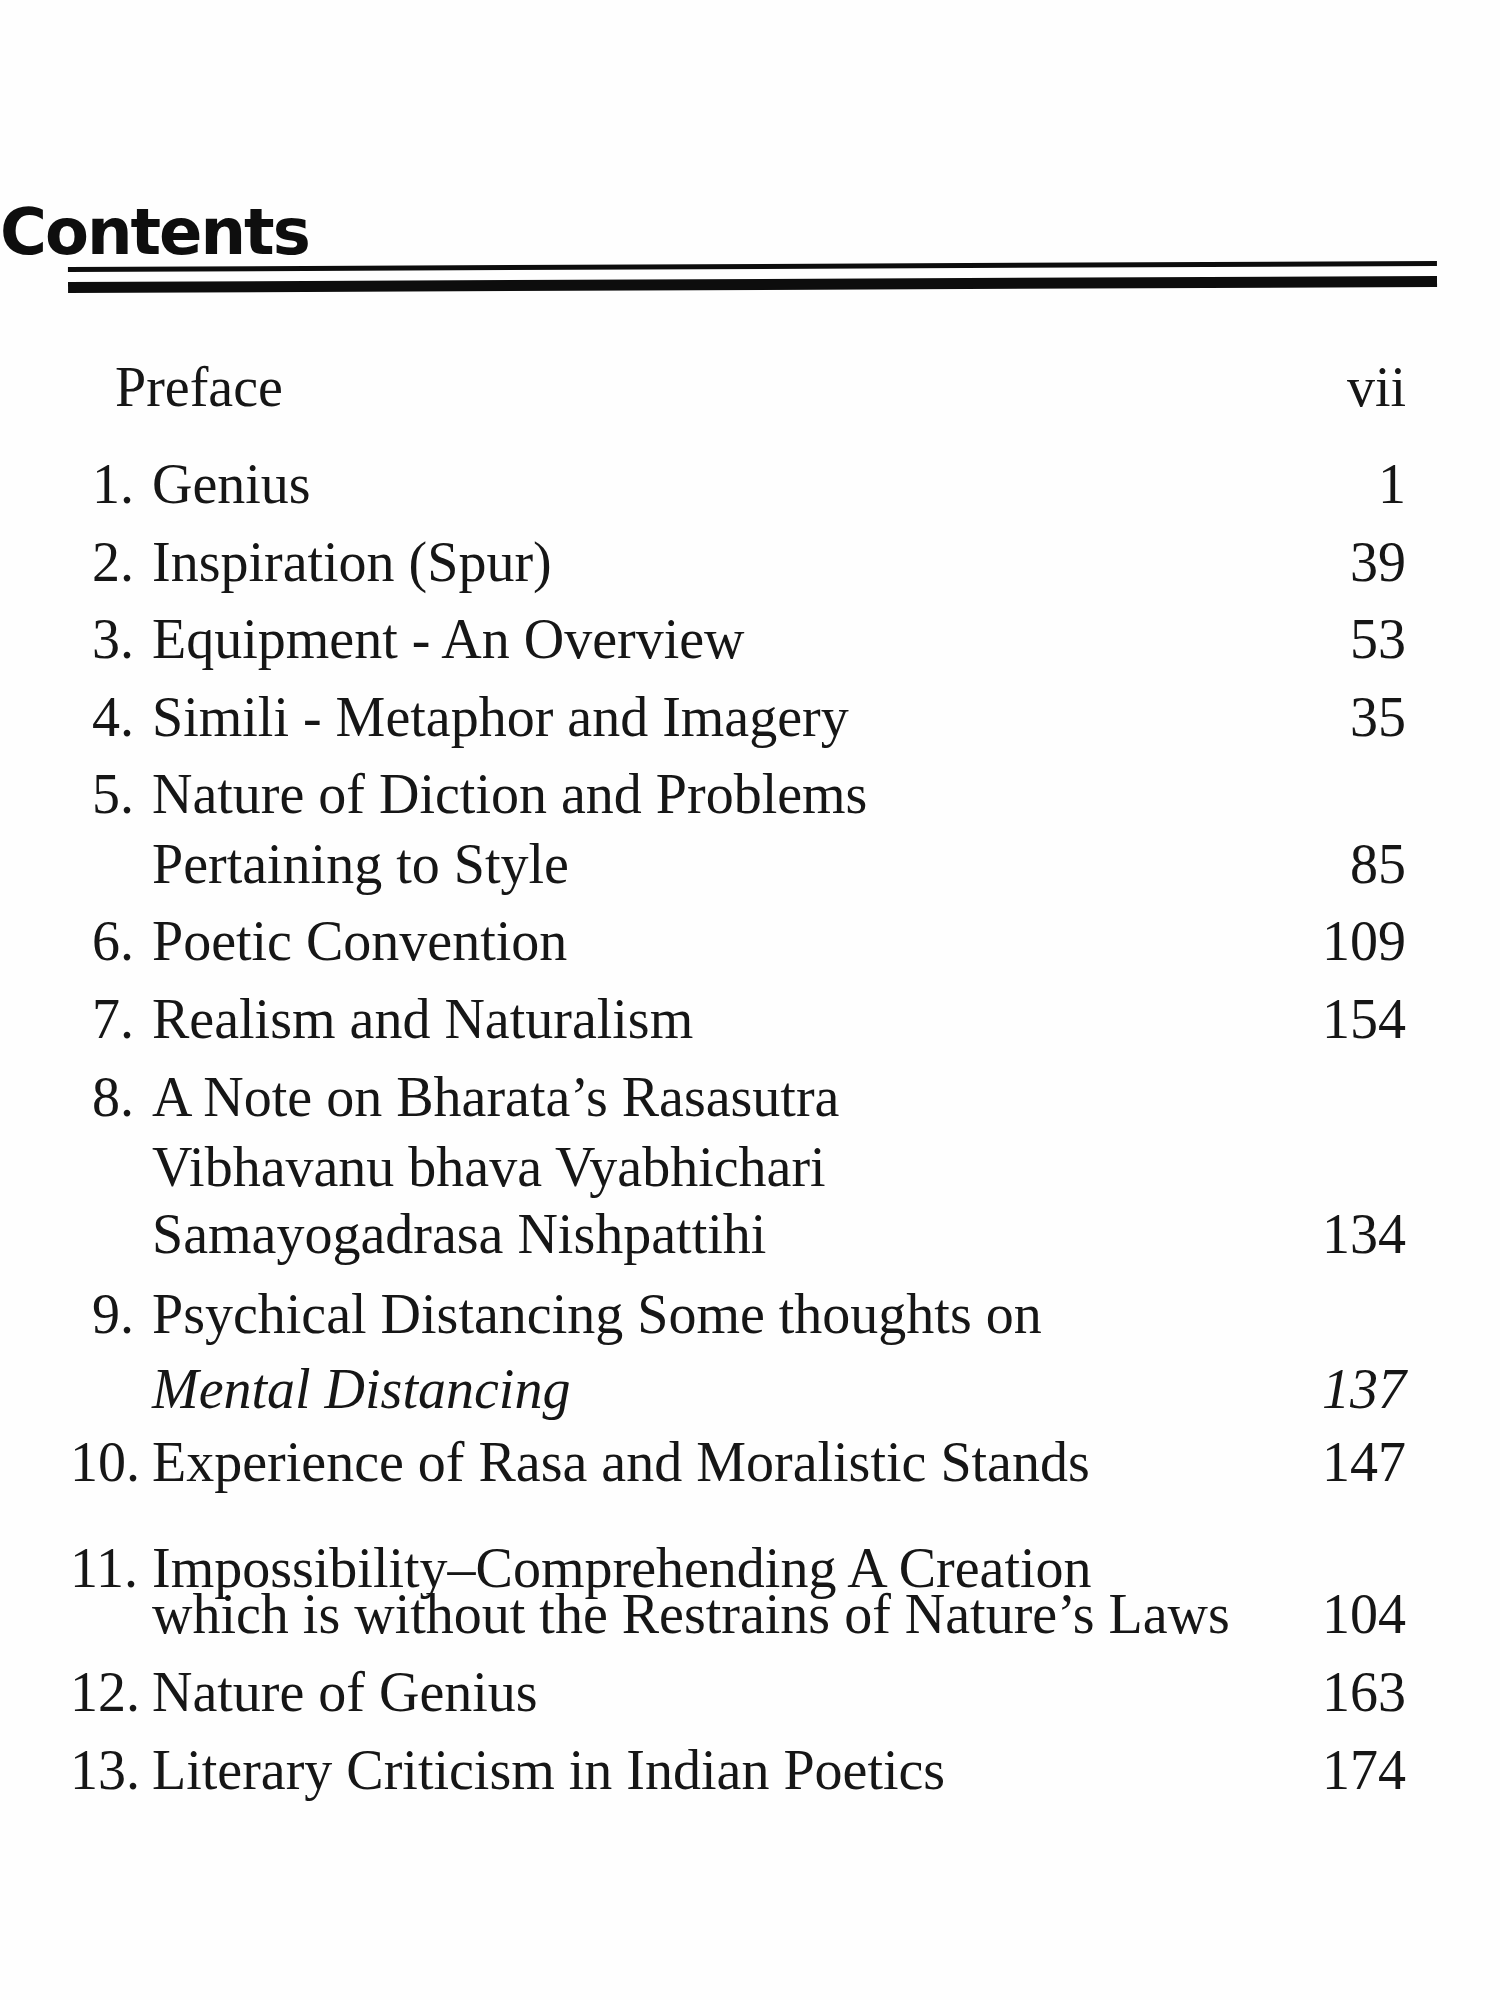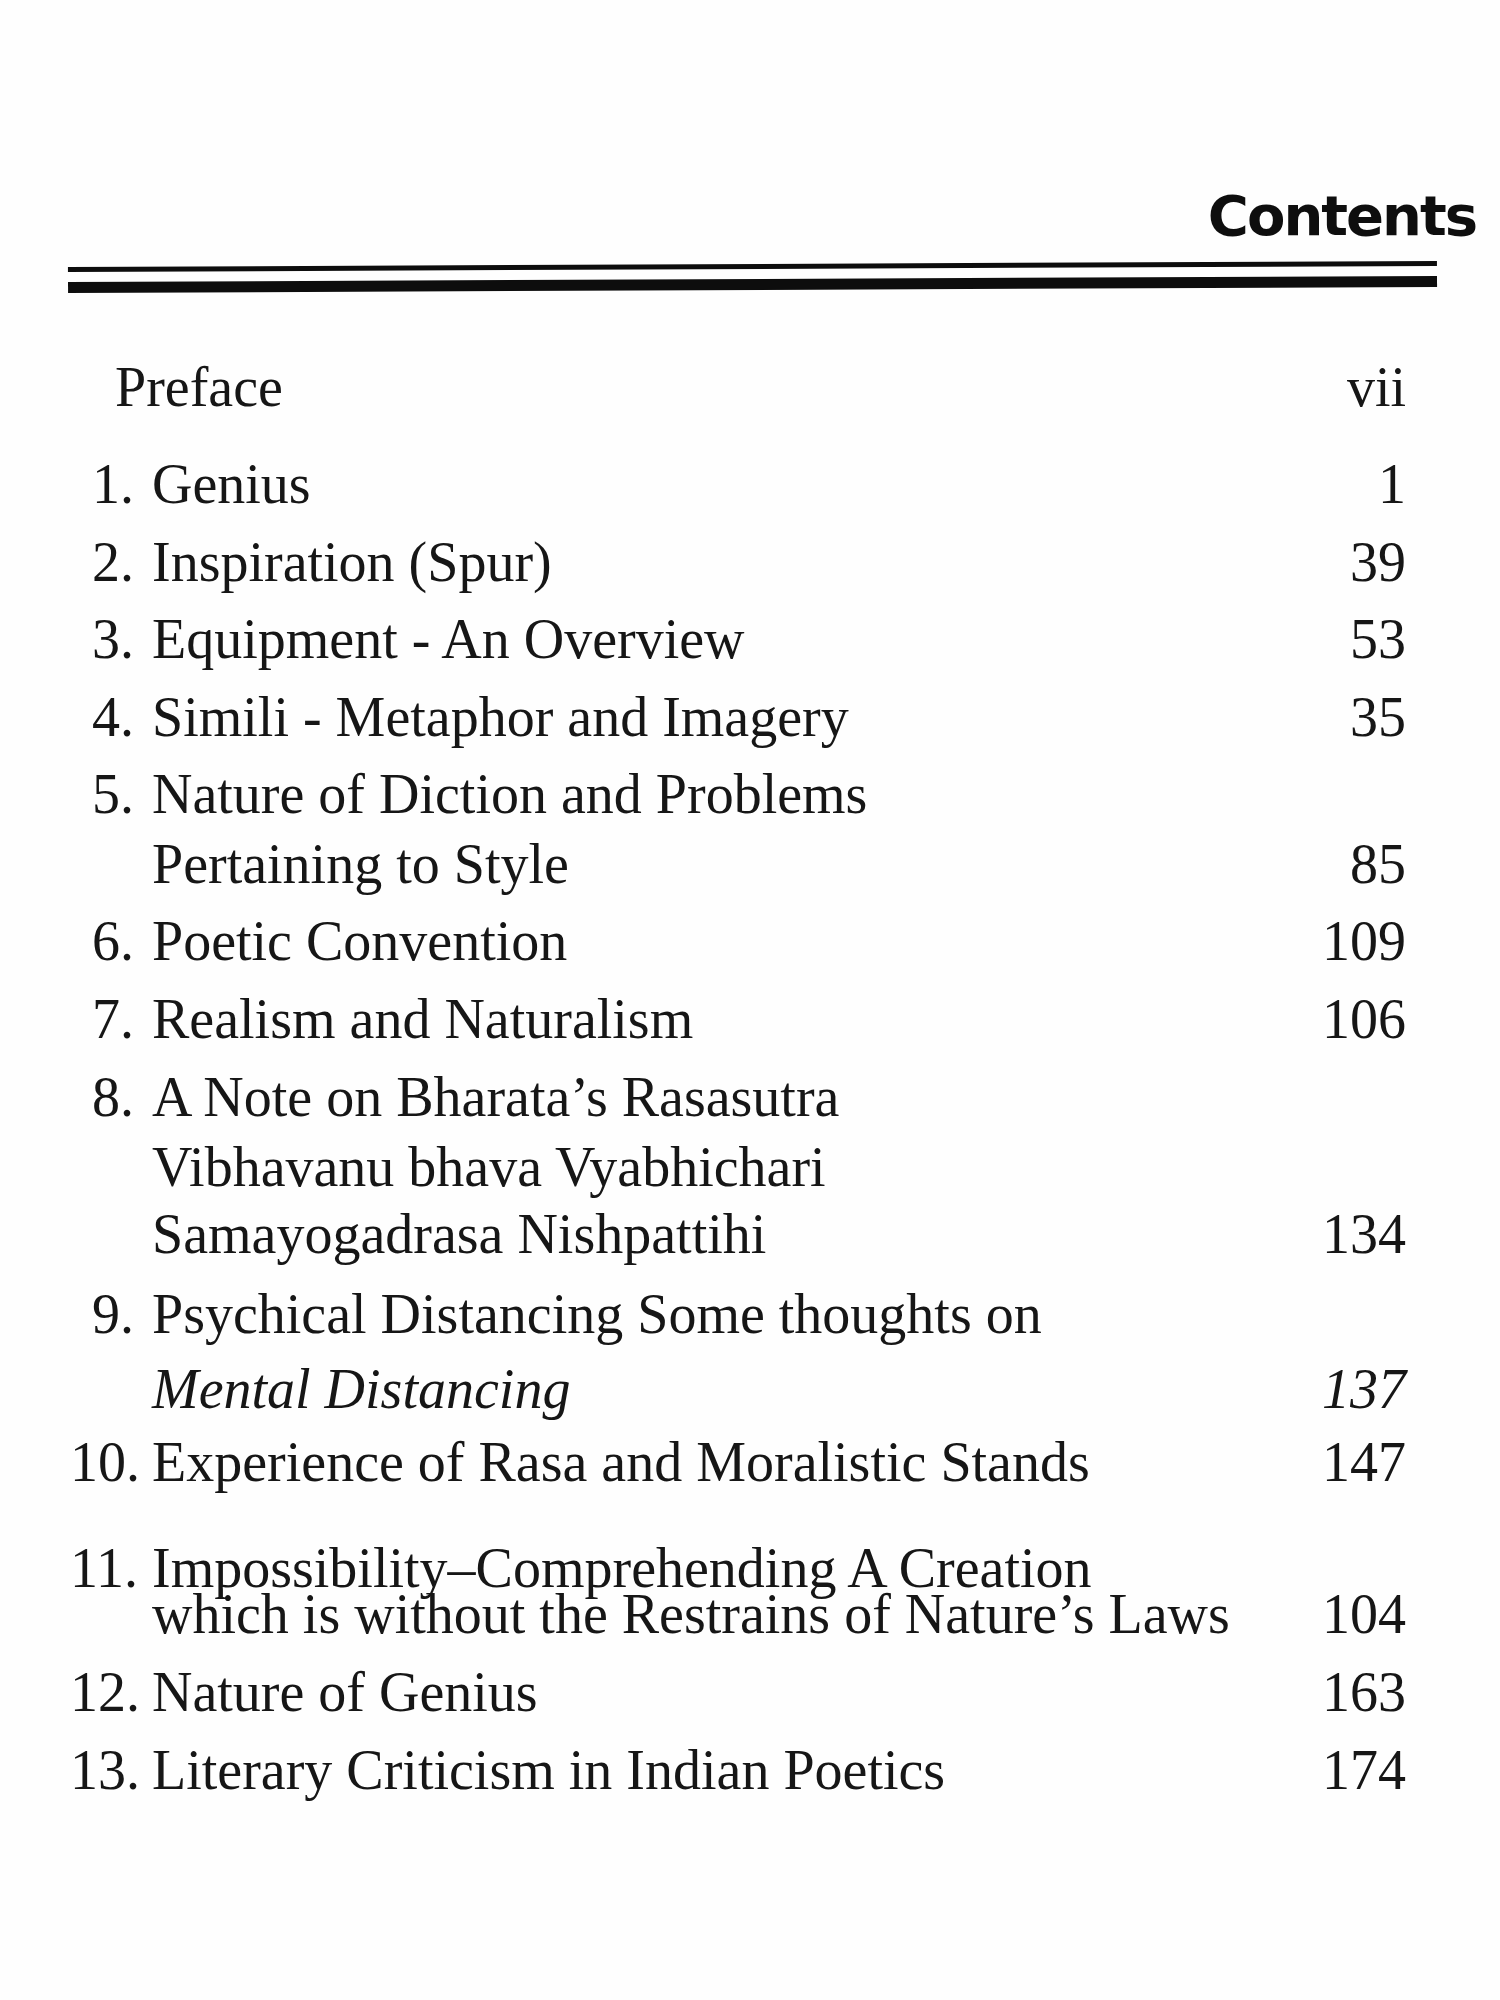--- a/index.html
+++ b/index.html
@@ -11,27 +11,27 @@
     position: relative;
     width: 1500px;
     height: 2000px;
     background: #fefefe;
     color: #161616;
     font-family: "Liberation Serif", serif;
     overflow: hidden;
   }
   .title {
     position: absolute;
-    top: 176px;
+    top: 192px;
     left: 0;
     width: 1476px; 
-    text-align: right;
+    text-align: left;
     font-family: "DejaVu Sans", sans-serif;
     font-weight: bold;
-    font-size: 56px;
+    font-size: 64px;
     line-height: 80px;
     letter-spacing: -2px;
     color: #0e0e0e;
   }
   .rules {
     position: absolute;
     top: 264px;
     left: 68px;
     width: 1369px;
     transform: rotate(-0.25deg);
@@ -152,21 +152,21 @@
 
   <div class="row r-e6">
     <span class="num">6.</span>
     <span class="txt">Poetic Convention</span>
     <span class="pg">109</span>
   </div>
 
   <div class="row r-e7">
     <span class="num">7.</span>
     <span class="txt">Realism and Naturalism</span>
-    <span class="pg">106</span>
+    <span class="pg">154</span>
   </div>
 
   <div class="row r-e8a">
     <span class="num">8.</span>
     <span class="txt">A Note on Bharata’s Rasasutra</span>
   </div>
   <div class="row r-e8b">
     <span class="num"></span>
     <span class="txt">Vibhavanu bhava Vyabhichari</span>
   </div>

